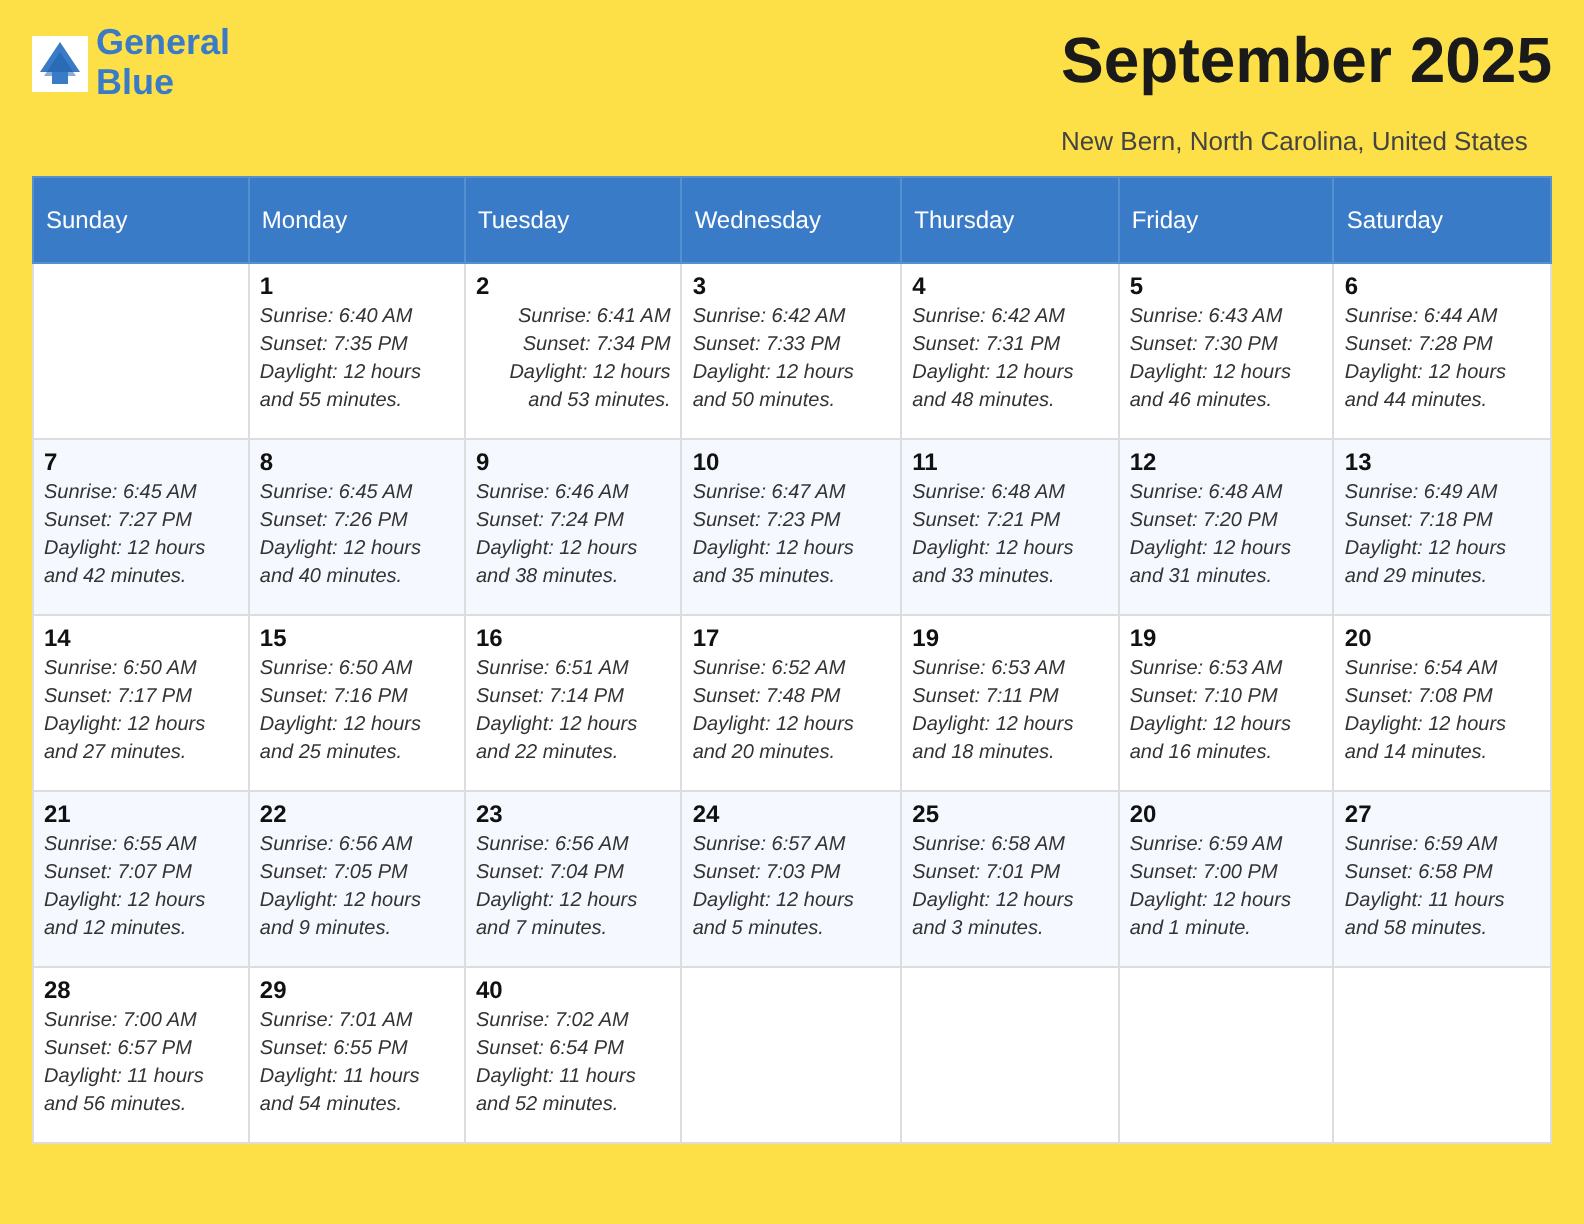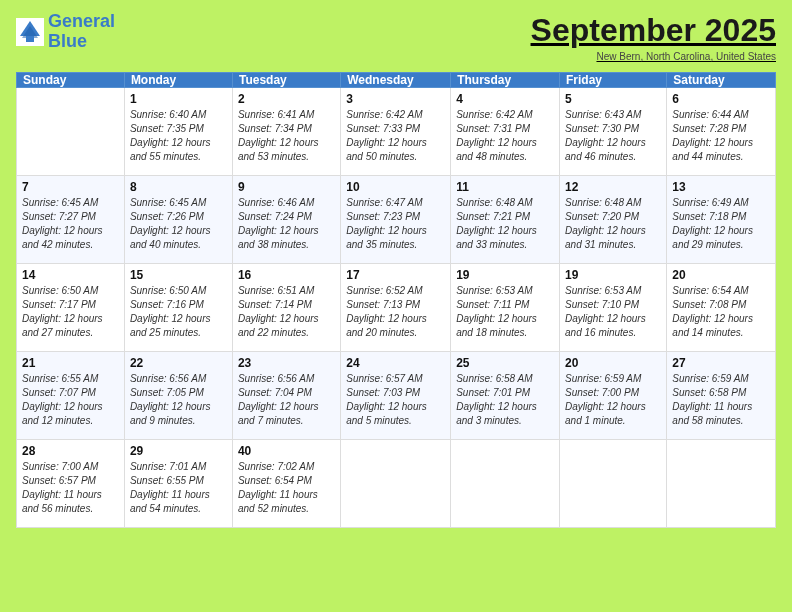--- a/index.html
+++ b/index.html
@@ -6,21 +6,21 @@
     body {
       font-family: Arial, sans-serif;
       background: #fff;
       width: 792px;
       height: 612px;
       overflow: hidden;
     }
     .page {
       width: 792px;
       height: 612px;
-      background: #bef264;
+      background: #fde047;
       padding: 12px 16px 12px 16px;
     }
     .header {
       display: flex;
       justify-content: space-between;
       align-items: flex-start;
       margin-bottom: 10px;
     }
     .logo {
       display: flex;
@@ -34,46 +34,44 @@
     }
     .logo-text span {
       color: #3a7bc8;
     }
     .logo-icon {
       width: 28px;
       height: 28px;
       margin-right: 4px;
     }
     .title-block {
-      text-align: right;
-      text-decoration: underline;
     }
     .month-title {
       font-size: 32px;
       font-weight: bold;
       color: #1a1a1a;
     }
     .location {
-      font-size: 10px;
+      font-size: 13px;
       color: #444;
-      margin-top: 2px;
+      margin-top: 14px;
     }
     .calendar {
       width: 100%;
       border-collapse: collapse;
       border: 1px solid #ccc;
       font-size: 10.5px;
     }
     .calendar th {
       background: #3a7bc8;
       color: #fff;
       text-align: left;
-      padding: 0 6px;
+      padding: 14px 6px;
       font-size: 12px;
-      font-weight: bold;
+      font-weight: normal;
       border: 1px solid #5590d0;
     }
     .calendar td {
       vertical-align: top;
       padding: 4px 5px;
       border: 1px solid #ddd;
       width: 113px;
       height: 88px;
       background: #fff;
     }
@@ -138,21 +136,21 @@
           <td class="empty-cell"></td>
           <td>
             <div class="day-num">1</div>
             <div class="day-info" style="white-space: pre-line;">Sunrise: 6:40 AM
 Sunset: 7:35 PM
 Daylight: 12 hours
 and 55 minutes.</div>
           </td>
           <td>
             <div class="day-num">2</div>
-            <div class="day-info" style="white-space: pre-line;">Sunrise: 6:41 AM
+            <div class="day-info" style="white-space: pre-line; text-align: right;">Sunrise: 6:41 AM
 Sunset: 7:34 PM
 Daylight: 12 hours
 and 53 minutes.</div>
           </td>
           <td>
             <div class="day-num">3</div>
             <div class="day-info" style="white-space: pre-line;">Sunrise: 6:42 AM
 Sunset: 7:33 PM
 Daylight: 12 hours
 and 50 minutes.</div>
@@ -248,21 +246,21 @@
           <td>
             <div class="day-num">16</div>
             <div class="day-info" style="white-space: pre-line;">Sunrise: 6:51 AM
 Sunset: 7:14 PM
 Daylight: 12 hours
 and 22 minutes.</div>
           </td>
           <td>
             <div class="day-num">17</div>
             <div class="day-info" style="white-space: pre-line;">Sunrise: 6:52 AM
-Sunset: 7:13 PM
+Sunset: 7:48 PM
 Daylight: 12 hours
 and 20 minutes.</div>
           </td>
           <td>
             <div class="day-num">19</div>
             <div class="day-info" style="white-space: pre-line;">Sunrise: 6:53 AM
 Sunset: 7:11 PM
 Daylight: 12 hours
 and 18 minutes.</div>
           </td>

